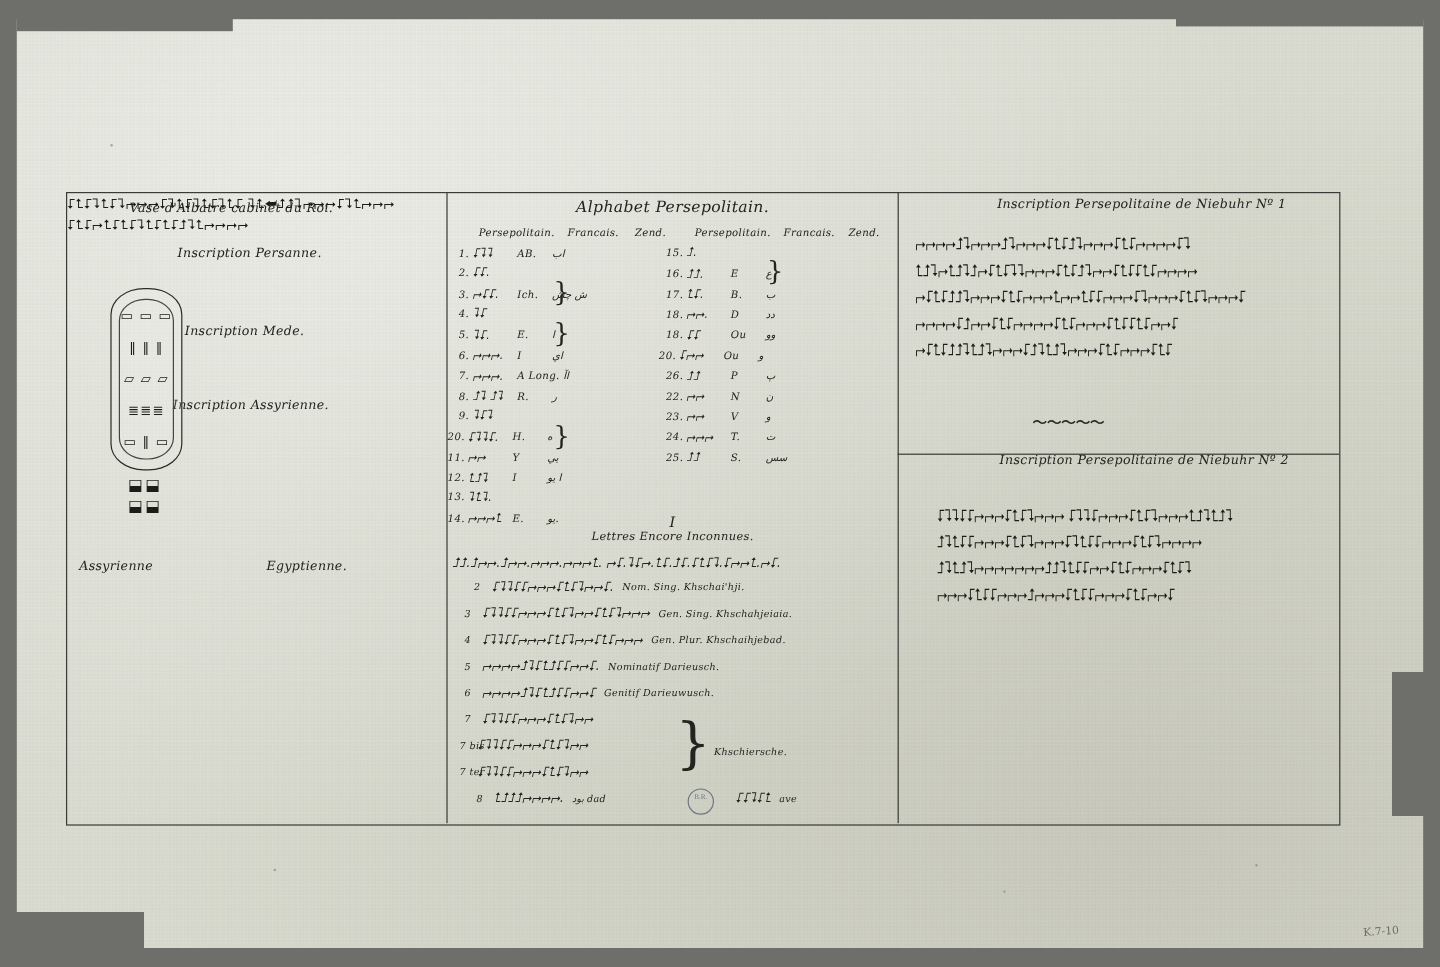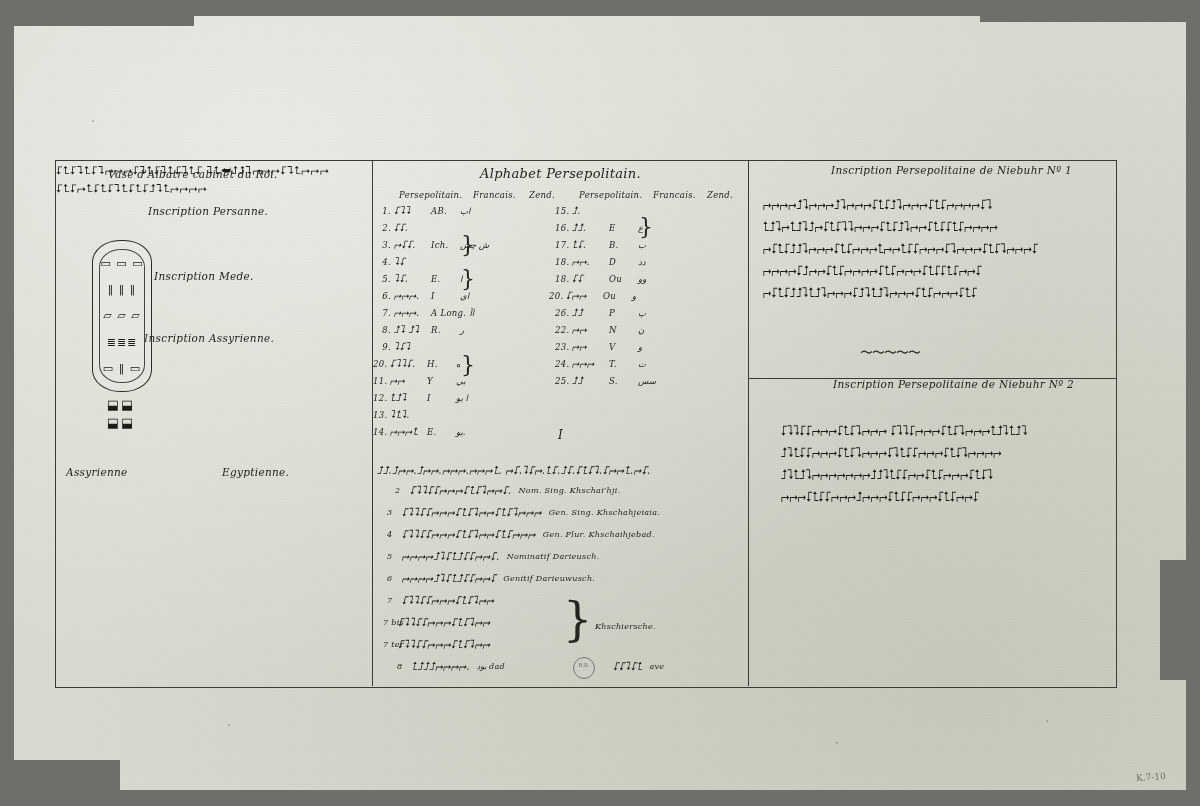--- a/index.html
+++ b/index.html
@@ -387,20 +387,21 @@
     <div class="alpha-row hand" style="left:182px;top:216px;">
       <span class="num">25.</span>
       <span class="sgn">⮥⮥</span>
       <span class="fr">S.</span>
       <span class="zd">سس</span>
     </div>
     <span class="brace" style="left:266px;top:54px;">}</span>
 
     <div class="sec1">
       <div class="sec1-num hand">I</div>
+      <div class="sec1-sub hand">Lettres Encore Inconnues.</div>
     </div>
 
     <div class="wl hand" style="left:4px;top:304px;">
       <span class="wc">⮥⮥.⮥⮣⮣.⮥⮣⮣.⮣⮣⮣.⮣⮣⮣⮤. ⮣⮦.⮧⮦⮣.⮤⮦.⮥⮦.⮦⮤⮦⮧.⮦⮣⮣⮤.⮣⮦.</span>
     </div>
     <div class="wl hand" style="left:22px;top:324px;">
       <span class="wn">2</span>
       <span class="wc">⮦⮧⮧⮦⮦⮣⮣⮣⮦⮤⮦⮧⮣⮣⮦.</span>
       <span class="wt">Nom. Sing. Khschai'hji.</span>
     </div>

